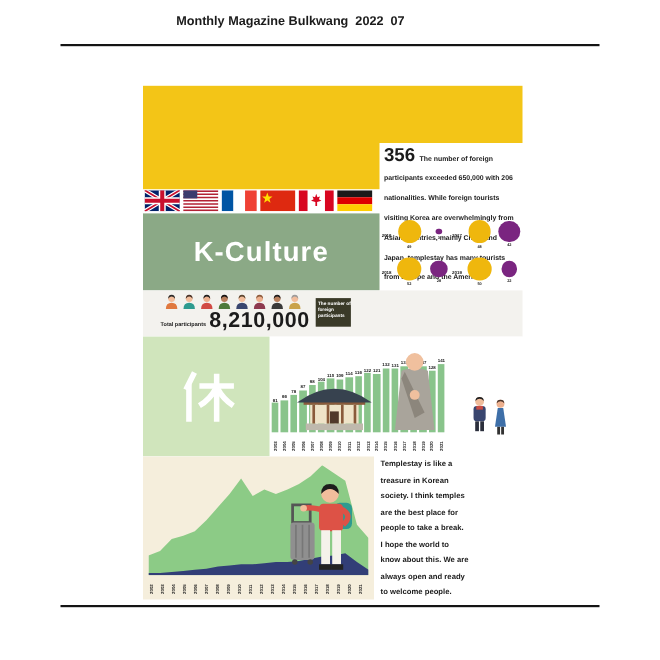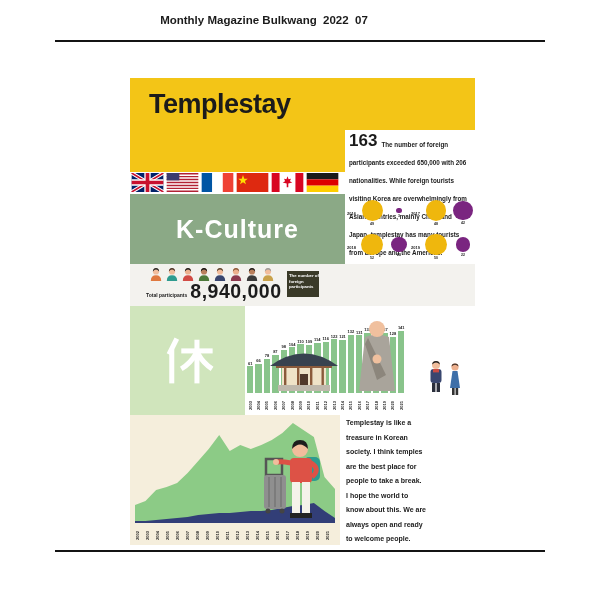--- a/index.html
+++ b/index.html
@@ -83,25 +83,24 @@
 <div class="page">
 
   <div class="abs masthead">Monthly Magazine Bulkwang  2022  07</div>
   <div class="abs rule rule-top"></div>
 
   <div class="abs poster">
 
     <div class="abs yellow-top"></div>
     <div class="abs yellow-left"></div>
     <div class="abs title">
-      <div>Templestay</div>
     </div>
 
     <div class="abs intro">
-      <span class="intro-num">163</span>
+      <span class="intro-num">356</span>
       <span class="intro-text">The number of foreign participants exceeded 650,000 with 206 nationalities. While foreign tourists visiting Korea are overwhelmingly from Asian countries, mainly China and Japan, templestay has many tourists from Europe and the Americas.</span>
     </div>
 
     <div class="abs flags">
       <svg class="flag" viewBox="0 0 60 36">
         <rect width="60" height="36" fill="#012169"></rect>
         <path d="M0 0 L60 36 M60 0 L0 36" stroke="#fff" stroke-width="7"></path>
         <path d="M0 0 L60 36 M60 0 L0 36" stroke="#C8102E" stroke-width="3"></path>
         <path d="M30 0 V36 M0 18 H60" stroke="#fff" stroke-width="12"></path>
         <path d="M30 0 V36 M0 18 H60" stroke="#C8102E" stroke-width="7"></path>
@@ -222,21 +221,21 @@
        <path d="M0.8 14 Q0.8 8.2 6 8.2 Q11.2 8.2 11.2 14 Z" fill="#3A3A3A"></path>
      </svg>
           <svg class="person-icon" viewBox="0 0 12 14">
        <circle cx="6" cy="4.4" r="3.1" fill="#F2BD9C"></circle>
        <path d="M2.9 4.6 Q2.9 1 6 1 Q9.1 1 9.1 4.6 Q7.6 2.6 6 2.6 Q4.4 2.6 2.9 4.6 Z" fill="#9C9C9C"></path>
        <path d="M0.8 14 Q0.8 8.2 6 8.2 Q11.2 8.2 11.2 14 Z" fill="#C9A24B"></path>
      </svg>
         </div>
       <div class="abs total-row">
         <span class="total-label">Total participants</span>
-        <span class="total-value">8,940,000</span>
+        <span class="total-value">8,210,000</span>
       </div>
       <div class="abs badge">The number of foreign participants</div>
     </div>
 
     <div class="abs mid">
       <div class="abs rest-block">
         <svg class="rest-svg" viewBox="0 0 100 100" fill="none" stroke="#ffffff" stroke-width="9">
           <path d="M30 10 L16 38"></path>
             <path d="M21 29 L21 90"></path>
           <path d="M38 32 L94 32"></path>

